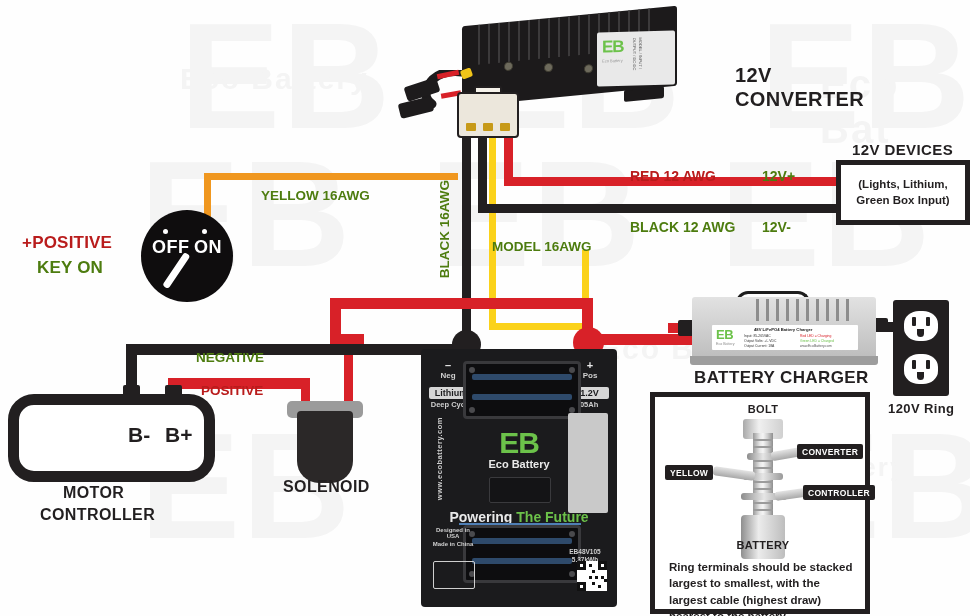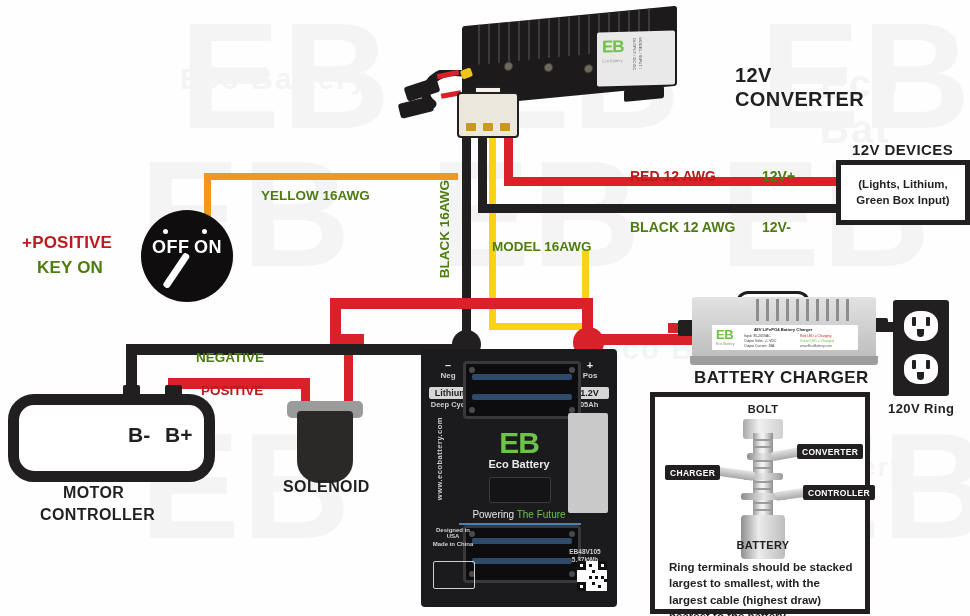--- a/index.html
+++ b/index.html
@@ -103,21 +103,21 @@
   .btag{position:absolute;background:#d6d6d6;color:#1b1b1d;font-weight:700;
         text-align:center;border-radius:2px;}
   .bsmall{position:absolute;color:#cfcfcf;font-weight:700;text-align:center;}
   #eb-logo{position:absolute;left:58px;top:80px;width:80px;text-align:center;}
   #eb-logo .mark{font-size:30px;font-weight:700;color:#6cc24a;line-height:.9;
                  letter-spacing:-1px;}
   #eb-logo .nm{font-size:11px;font-weight:700;color:#e9e9e9;margin-top:2px;}
   #batt-lcd{position:absolute;left:68px;top:128px;width:60px;height:24px;
             background:#141416;border:1px solid #3a3a3d;border-radius:2px;}
   #ptf{position:absolute;left:28px;top:160px;width:140px;text-align:center;
-       font-size:10px;font-weight:400;color:#e9e9e9;}
+       font-size:14px;font-weight:700;color:#e9e9e9;}
   #ptf .grn{color:#6cc24a;}
   #ptf-ul{position:absolute;left:38px;top:174px;width:122px;height:2px;
           background:#4f7fb5;}
   #batt-url{position:absolute;left:14px;top:68px;font-size:7.5px;
             font-weight:700;color:#cfcfcf;writing-mode:vertical-rl;
             transform:rotate(180deg);letter-spacing:.5px;}
   #specpanel{position:absolute;right:9px;top:64px;width:40px;height:100px;
              background:#c9c9c9;border-radius:2px;}
   #qr{position:absolute;right:10px;bottom:16px;width:30px;height:30px;
       background:#fff;}
@@ -473,21 +473,21 @@
           <div class="thread" style="top:69px;"></div>
         <div class="thread" style="top:76px;"></div>
       </div>
 
       <div class="ringwash" style="left:92px;top:56px;width:32px;"></div>
       <div class="lug" style="left:116px;top:52px;width:38px;transform:rotate(-10deg);"></div>
       <div class="ringtag" style="left:142px;top:47px;">CONVERTER</div>
 
       <div class="ringwash" style="left:88px;top:76px;width:40px;"></div>
       <div class="lug" style="left:58px;top:72px;width:42px;transform:rotate(8deg);"></div>
-      <div class="ringtag" style="left:10px;top:68px;">CHARGER</div>
+      <div class="ringtag" style="left:10px;top:68px;">YELLOW</div>
 
       <div class="ringwash" style="left:86px;top:96px;width:46px;"></div>
       <div class="lug" style="left:120px;top:92px;width:44px;transform:rotate(-8deg);"></div>
       <div class="ringtag" style="left:148px;top:88px;">CONTROLLER</div>
 
       <div id="nutbase"></div>
       <div class="boltlbl" style="left:62px;top:142px;width:92px;">BATTERY</div>
 
       <div id="insettext">Ring terminals should be stacked largest to smallest, with the largest cable (highest draw) nearest to the battery.</div>
     </div>

